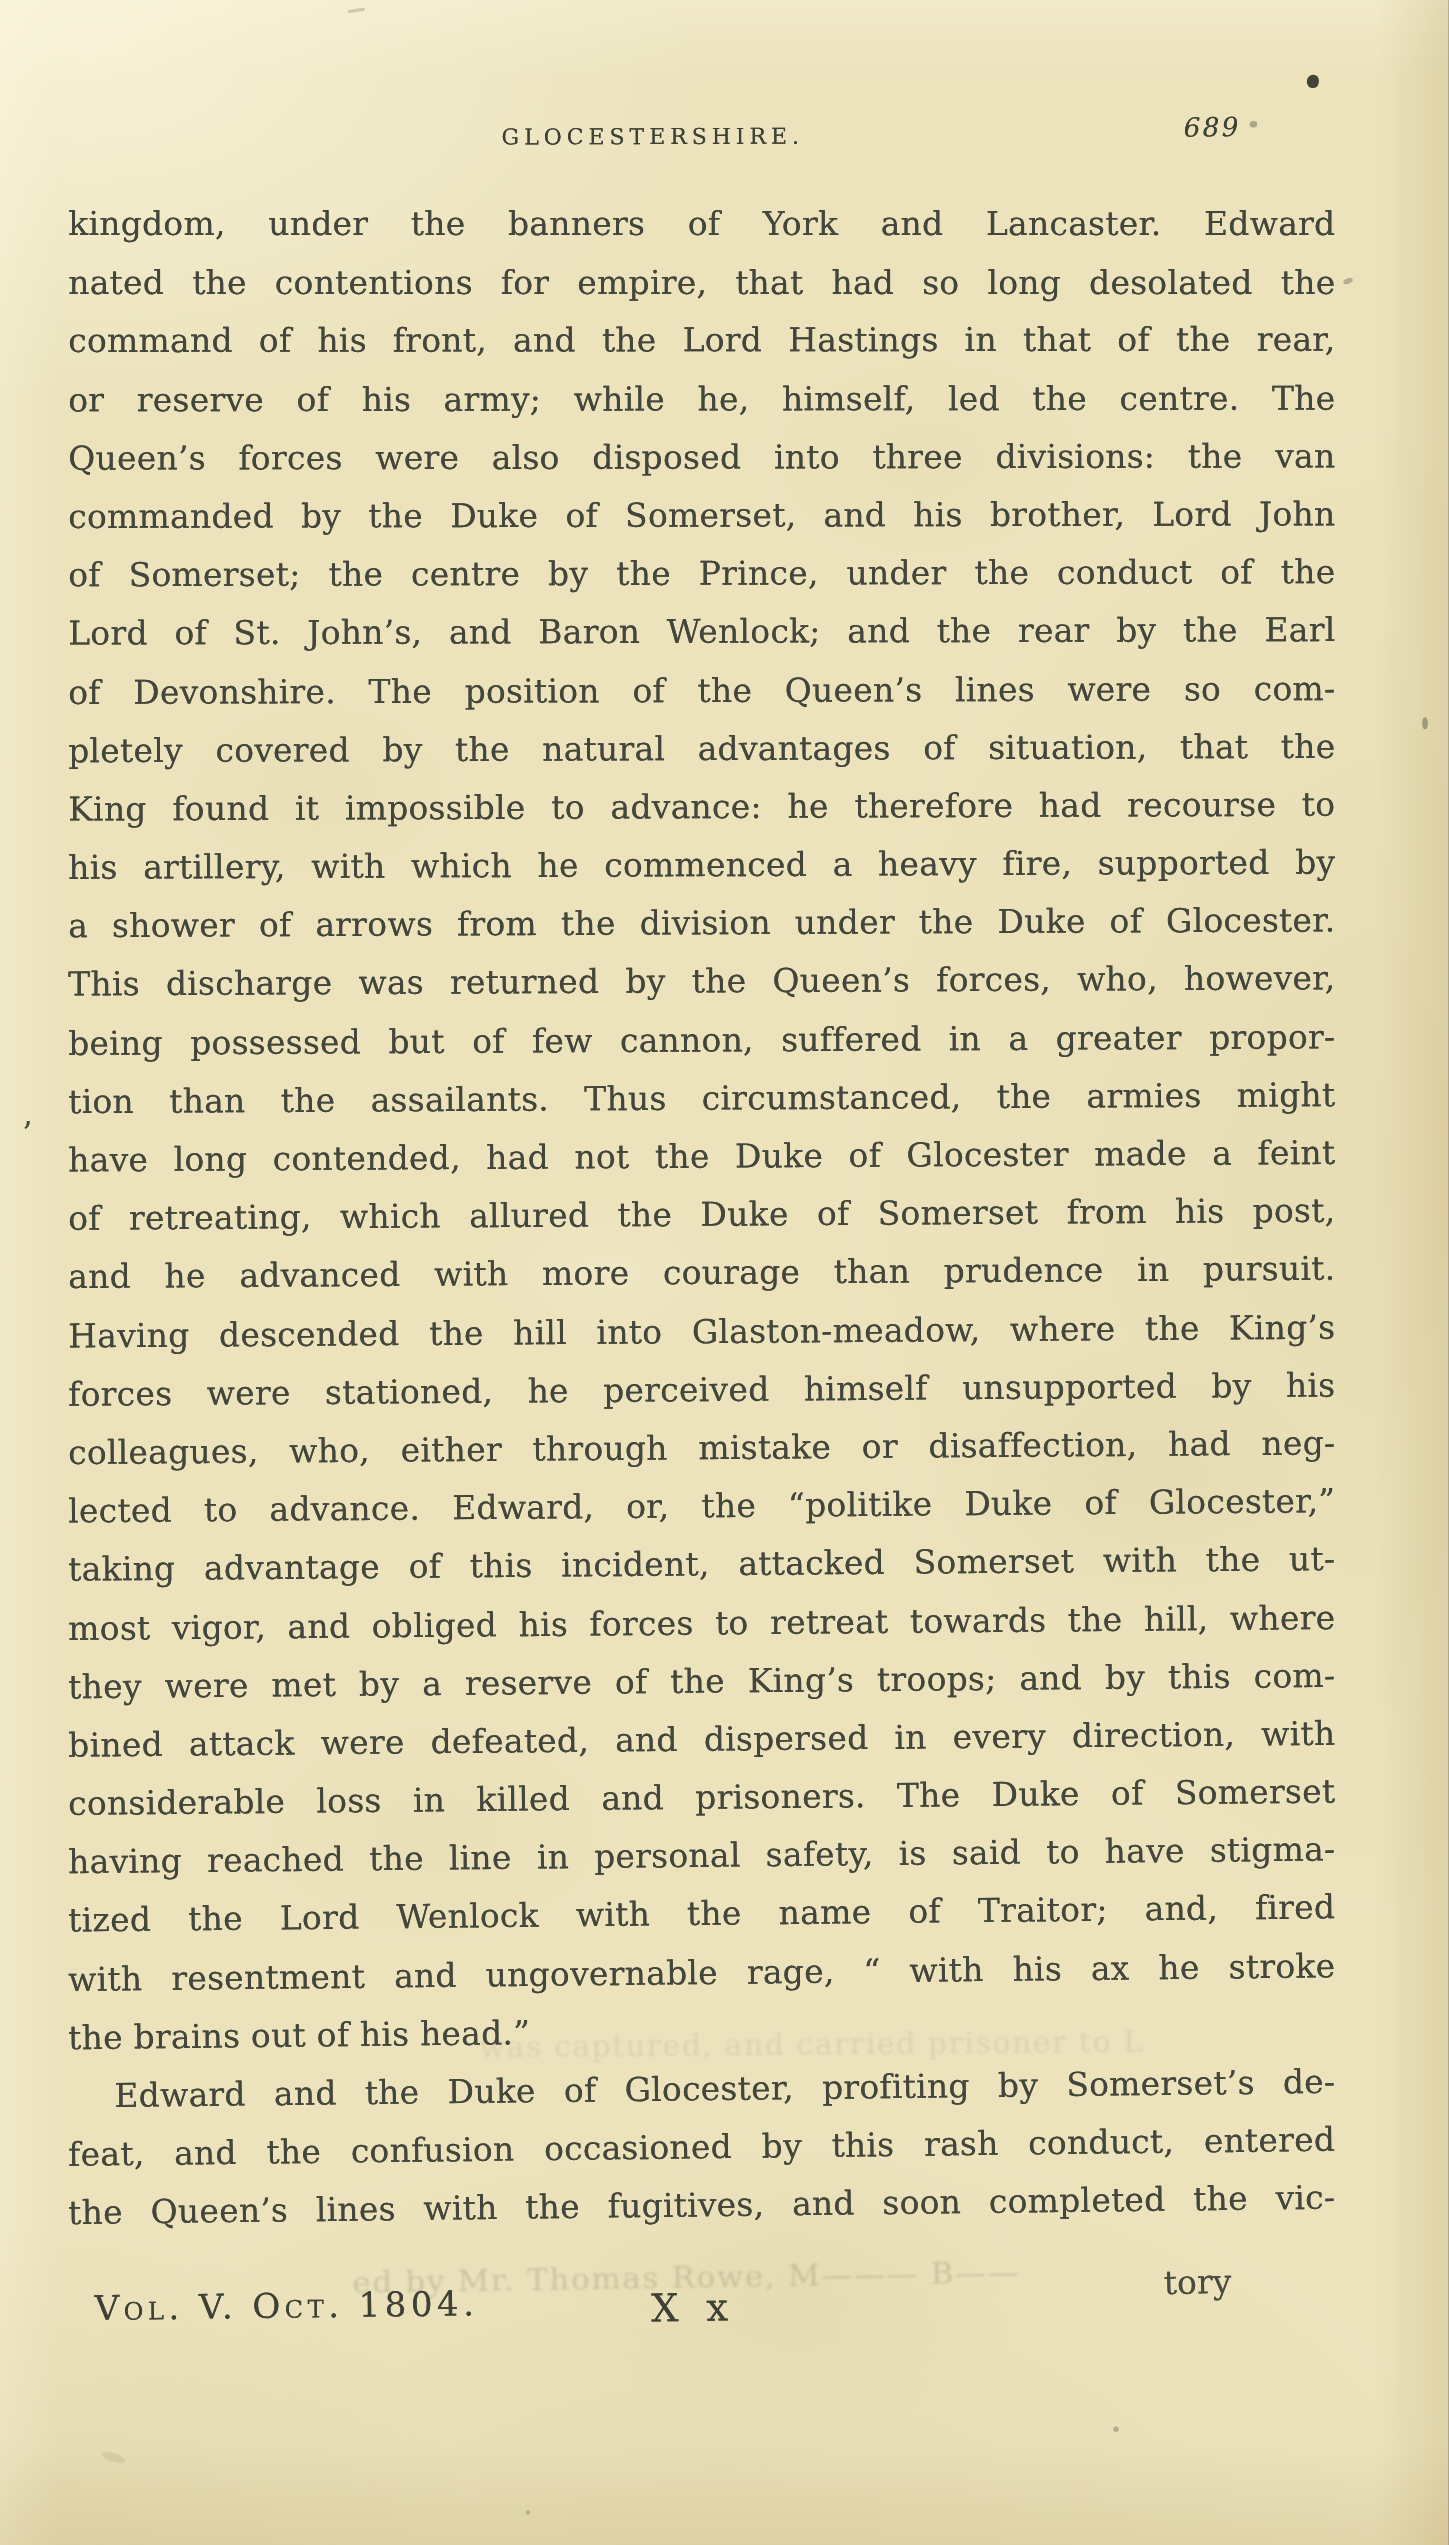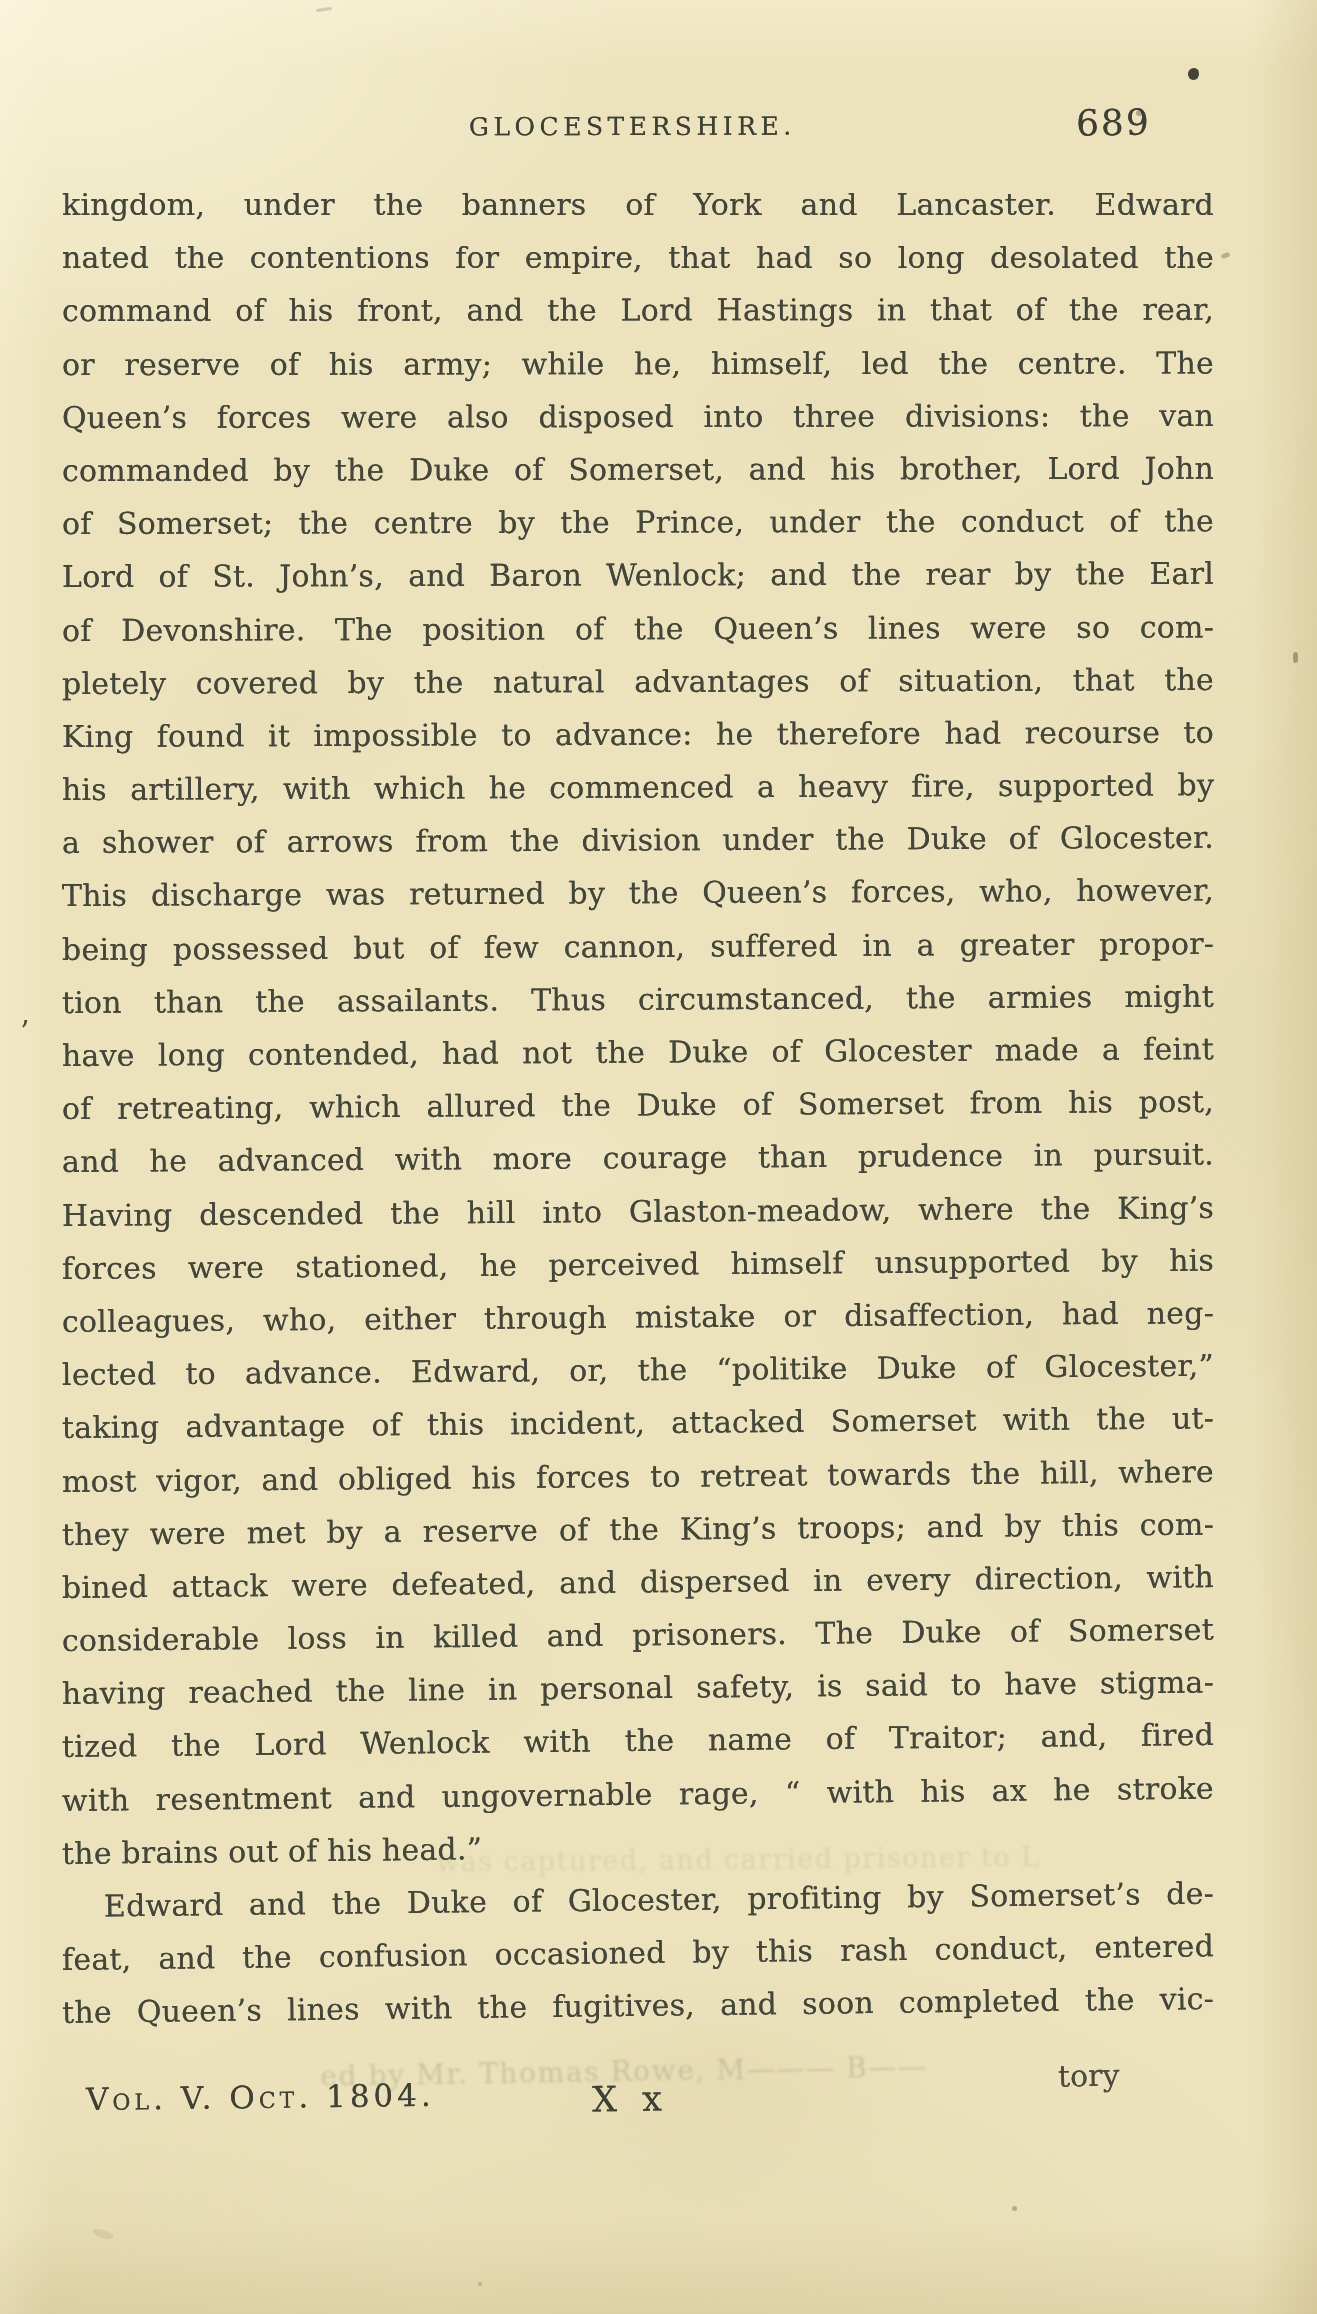--- a/index.html
+++ b/index.html
@@ -20,30 +20,31 @@
     content:"";position:absolute;inset:0;pointer-events:none;
     background:
       radial-gradient(180px 120px at 22% 31%, rgba(168,150,90,0.06), rgba(168,150,90,0) 70%),
       radial-gradient(220px 140px at 64% 18%, rgba(168,150,90,0.05), rgba(168,150,90,0) 70%),
       radial-gradient(260px 170px at 78% 58%, rgba(168,150,90,0.07), rgba(168,150,90,0) 70%),
       radial-gradient(240px 150px at 30% 72%, rgba(168,150,90,0.05), rgba(168,150,90,0) 70%),
       radial-gradient(300px 190px at 55% 90%, rgba(168,150,90,0.06), rgba(168,150,90,0) 70%),
       radial-gradient(150px 90px at 42% 50%, rgba(255,252,235,0.18), rgba(255,252,235,0) 70%);
   }
   .running-head{
-    position:absolute;top:112px;left:469px;
-    font-size:25px;letter-spacing:4.5px;color:#3d4035;
+    position:absolute;top:112px;left:456px;
+    font-size:20px;letter-spacing:4.5px;color:#3d4035;
     text-shadow:0 0 0.6px rgba(61,64,53,0.85);
     transform:rotate(-0.15deg);
   }
   .page-number{
     position:absolute;top:102px;left:1076px;
-    font-size:36px;letter-spacing:2px;color:#3d4035;
+    font-size:24px;letter-spacing:2px;color:#3d4035;
     text-shadow:0 0 0.6px rgba(61,64,53,0.8);
     transform:rotate(-0.6deg);
+    font-style:italic;
   }
   #body-text{position:absolute;left:62px;top:178px;width:1152px;}
   .bodyline{
     height:53.2px;line-height:53.2px;font-size:30px;
     text-align:justify;-moz-text-align-last:justify;text-align-last:justify;
     transform-origin:0 50%;
     text-shadow:0 0 0.55px rgba(67,70,59,0.85);
     letter-spacing:0.2px;
   }
   .bodyline.nojust{text-align-last:left;-moz-text-align-last:left;}

